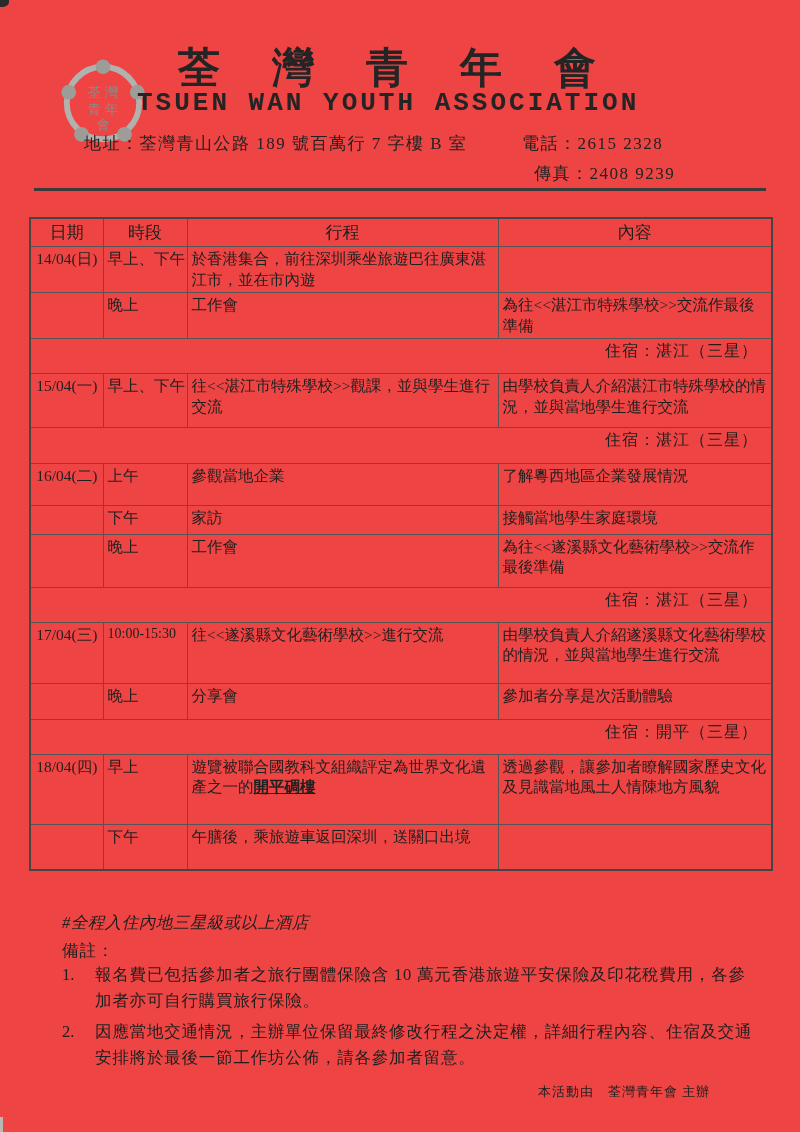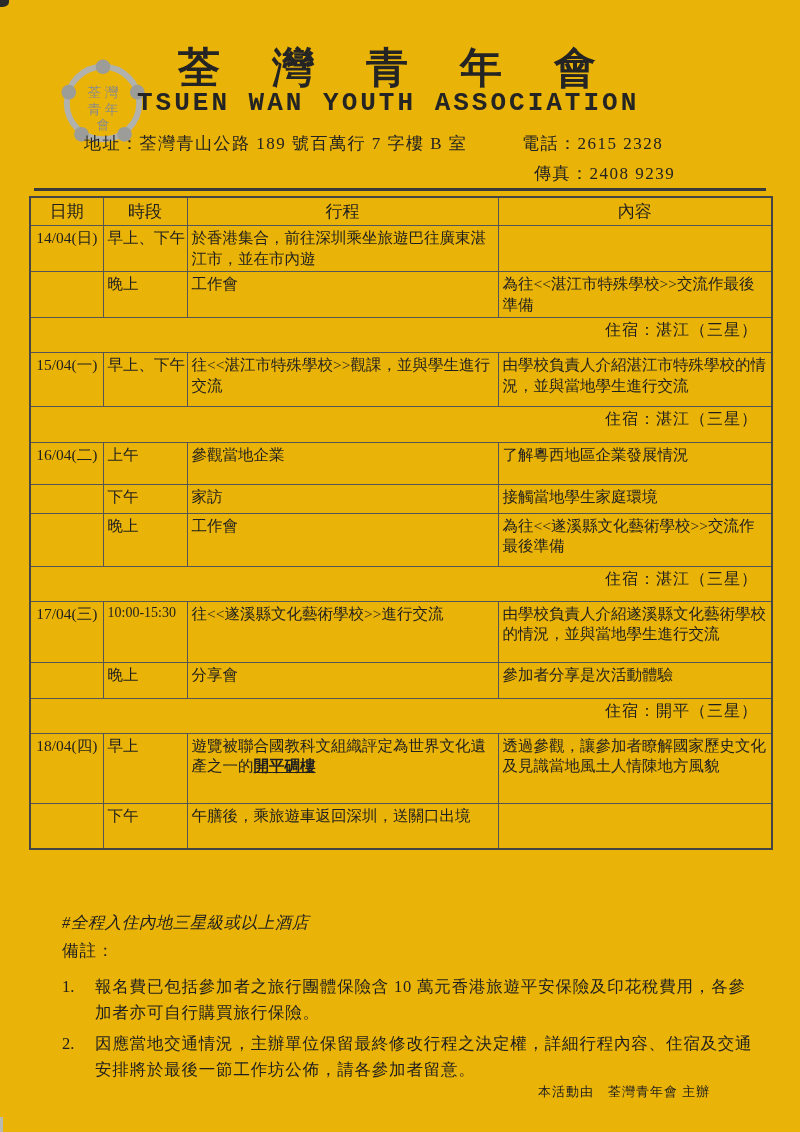--- a/index.html
+++ b/index.html
@@ -1,21 +1,21 @@
 <!DOCTYPE html>
 <html><head>
 <meta charset="utf-8">
 <style>
   html,body{margin:0;padding:0;}
   body{background:#e8e8e6;}
   .page{
     position:relative;
     width:800px;height:1132px;
     margin:0 auto;
-    background:#eab308;
+    background:#ef4444;
     font-family:"Liberation Serif","DejaVu Serif",serif;
     color:#1f1f1f;
     overflow:hidden;
   }
   
   .corner-dot{position:absolute;left:0;top:0;width:9px;height:7px;background:#2a2a2a;border-radius:0 0 70% 0;}
   .edge-mark{position:absolute;left:0;top:1117px;width:3px;height:15px;background:#b9b9b4;}
   
   .logo{position:absolute;left:54px;top:56px;width:98px;height:92px;}
   .title-zh{
@@ -30,21 +30,21 @@
     white-space:nowrap;color:#242424;
   }
   .contact-line{position:absolute;font-size:17px;letter-spacing:1.5px;white-space:nowrap;color:#222;}
   .addr1{left:84px;top:132px;}
   .addr2{left:84px;top:162px;}
   .tel{left:522px;top:132px;}
   .fax{left:534px;top:162px;}
   .rule{position:absolute;left:34px;top:188px;width:732px;border-top:3px solid #3a3a3a;}
   
   table.itinerary{
-    position:absolute;left:29px;top:196px;
+    position:absolute;left:29px;top:217px;
     width:742px;border-collapse:collapse;table-layout:fixed;
     border:2px solid #454545;
     font-size:15.5px;line-height:1.32;
   }
   table.itinerary th,table.itinerary td{
     border:1px solid #555;
     vertical-align:top;
     padding:2px 4px;
     font-weight:normal;
     overflow:hidden;
@@ -56,21 +56,21 @@
   span.em{font-weight:bold;text-decoration:underline;}
   tr.lodging-row td{
     text-align:right;
     padding:1px 13px 12px 4px;
     font-size:16px;
     letter-spacing:1px;
   }
   
   .notes{position:absolute;left:62px;top:912px;width:700px;font-size:16.5px;}
   .hotel-note{font-style:italic;margin:0 0 6px 0;letter-spacing:0.5px;}
-  .remarks-label{margin:0 0 12px 0;letter-spacing:1px;}
+  .remarks-label{margin:0 0 0 0;letter-spacing:1px;}
   .note-item{display:flex;margin:0 0 6px 0;line-height:1.55;}
   .note-item .num{width:33px;flex:0 0 33px;}
   .note-item .txt{flex:1;letter-spacing:0.8px;}
   
   .footer-line{position:absolute;left:538px;top:1083px;font-size:13px;letter-spacing:1px;white-space:nowrap;}
 </style>
 </head>
 <body>
 
 <div class="page">

